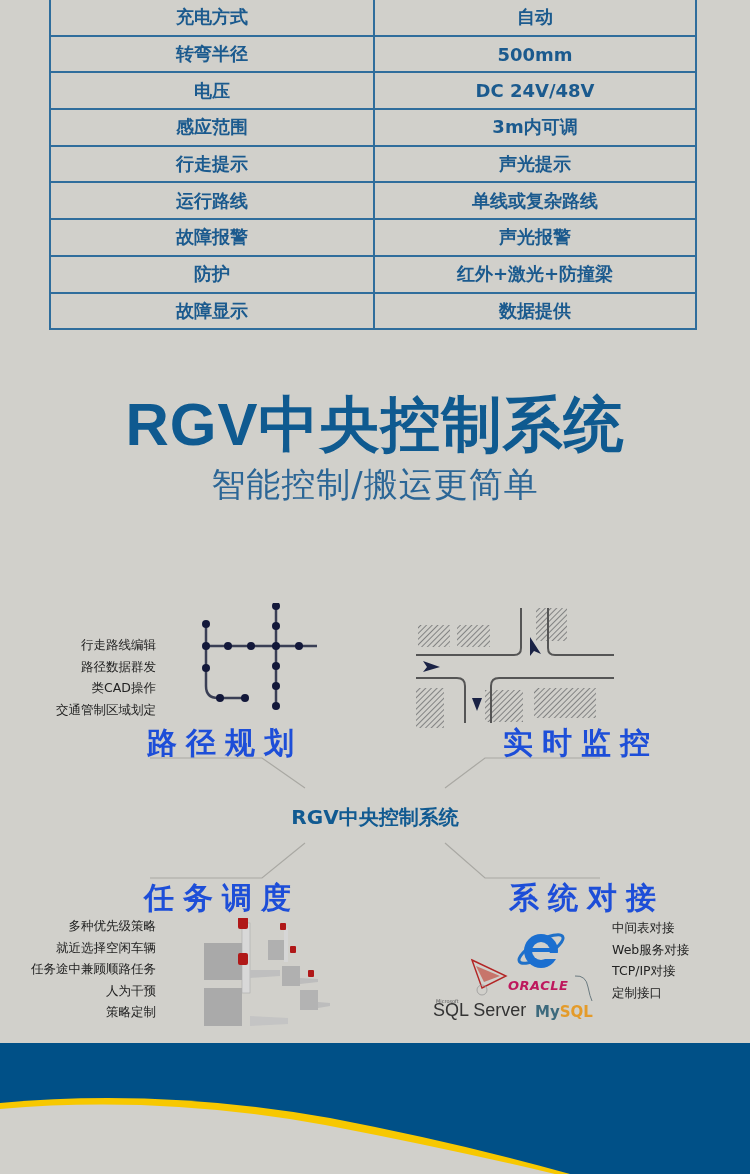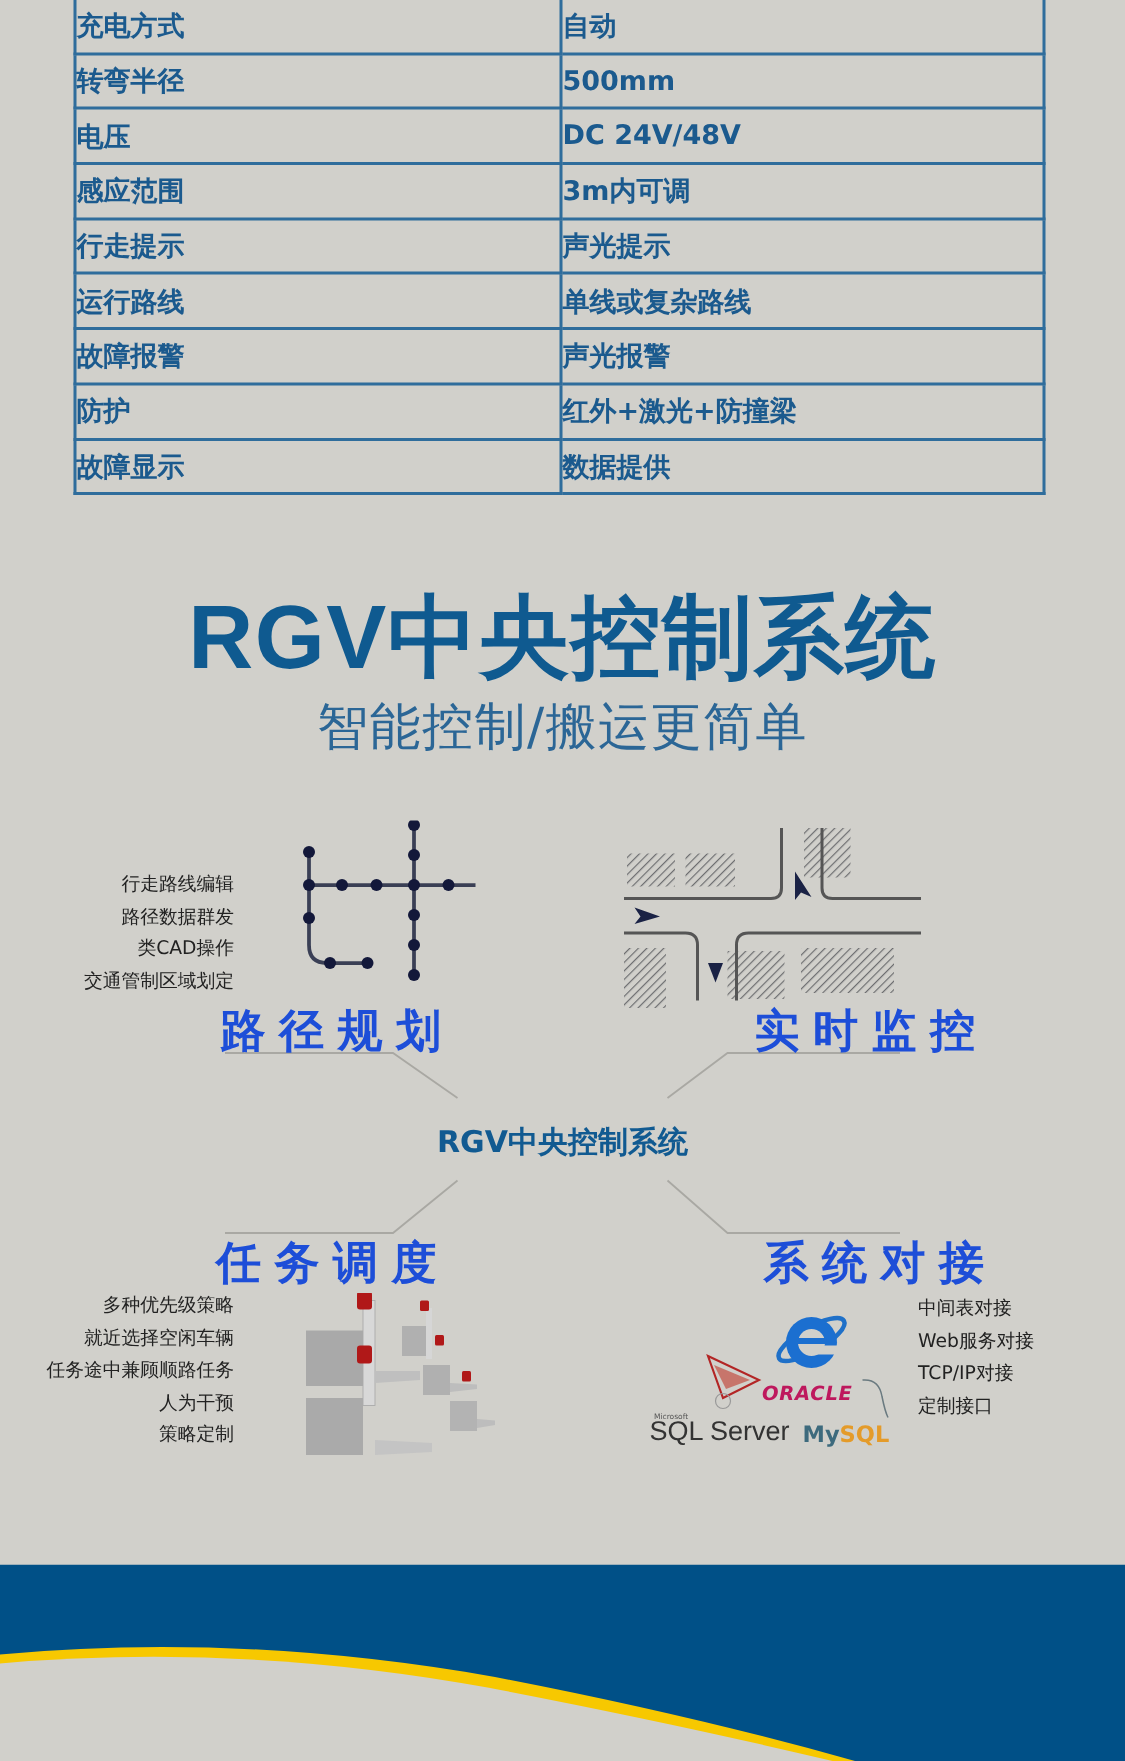--- a/index.html
+++ b/index.html
@@ -12,21 +12,21 @@
   
   .spec-table {
     position: absolute;
     left: 49px; top: -2px;
     width: 648px;
     border-collapse: collapse;
   }
   .spec-table td {
     border: 2px solid #2f6d9c;
     height: 36.7px;
-    text-align: left;
+    text-align: center;
     color: #1b5a8e;
     font-size: 18px;
     font-weight: bold;
     vertical-align: middle;
   }
   .spec-table td.k { width: 324px; }
   
   .main-title {
     position: absolute; left: 0; right: 0; top: 385px;
     text-align: center;
@@ -38,21 +38,21 @@
   }
   .sub-title {
     position: absolute; left: 0; right: 0; top: 462px;
     text-align: center;
     color: #2b6696;
     font-size: 34px;
     font-weight: normal;
     letter-spacing: 1px;
   }
   
-  .diagram { position: absolute; left: 0; top: 532px; width: 750px; height: 450px; }
+  .diagram { position: absolute; left: 0; top: 588px; width: 750px; height: 450px; }
   .feat-list {
     position: absolute;
     font-size: 12.5px;
     color: #222;
     line-height: 21.5px;
   }
   .feat-list.right-align { text-align: right; }
   .feat-list.left-align { text-align: left; }
   .quad-title {
     position: absolute;

